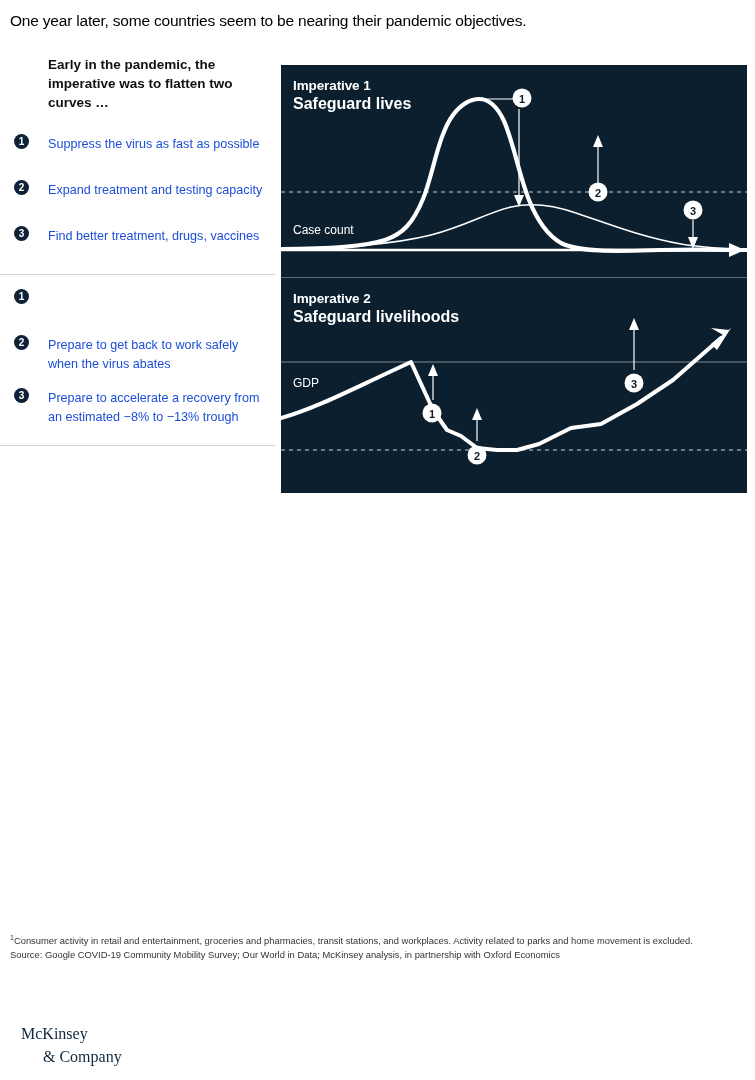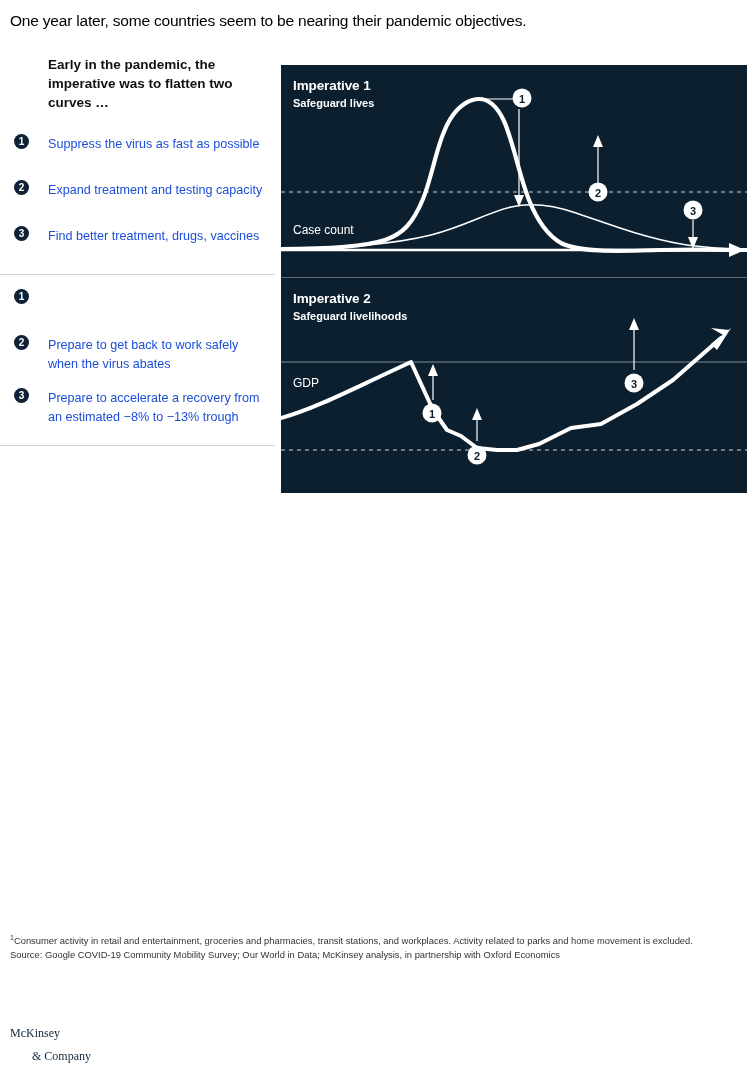--- a/index.html
+++ b/index.html
@@ -115,21 +115,21 @@
     top: 13px;
     font-size: 13.5px;
     font-weight: bold;
     color: #ffffff;
     letter-spacing: -0.1px;
   }
   .panel-sub {
     position: absolute;
     left: 12px;
     top: 32px;
-    font-size: 11px;
+    font-size: 16px;
     font-weight: bold;
     line-height: 13.5px;
     color: #ffffff;
   }
   .axis-label {
     position: absolute;
     font-size: 12px;
     color: #ffffff;
   }
   #case-count-label { left: 12px; top: 158px; }
@@ -159,24 +159,24 @@
     font-size: 9.4px;
     line-height: 12.5px;
     color: #333333;
   }
   .footnotes sup { font-size: 7px; vertical-align: super; }
   .source-line { margin-top: 1px; }
 
   
   .logo {
     position: absolute;
-    left: 10px;
+    left: 21px;
     top: 1022px;
     font-family: "Liberation Serif", serif;
-    font-size: 12px;
+    font-size: 16px;
     line-height: 23px;
     color: #13293d;
   }
   .logo .line2 { margin-left: 22px; }
 </style>
 </head>
 <body>
 
 <div class="page-title">One year later, some countries seem to be nearing their pandemic objectives.</div>
 

